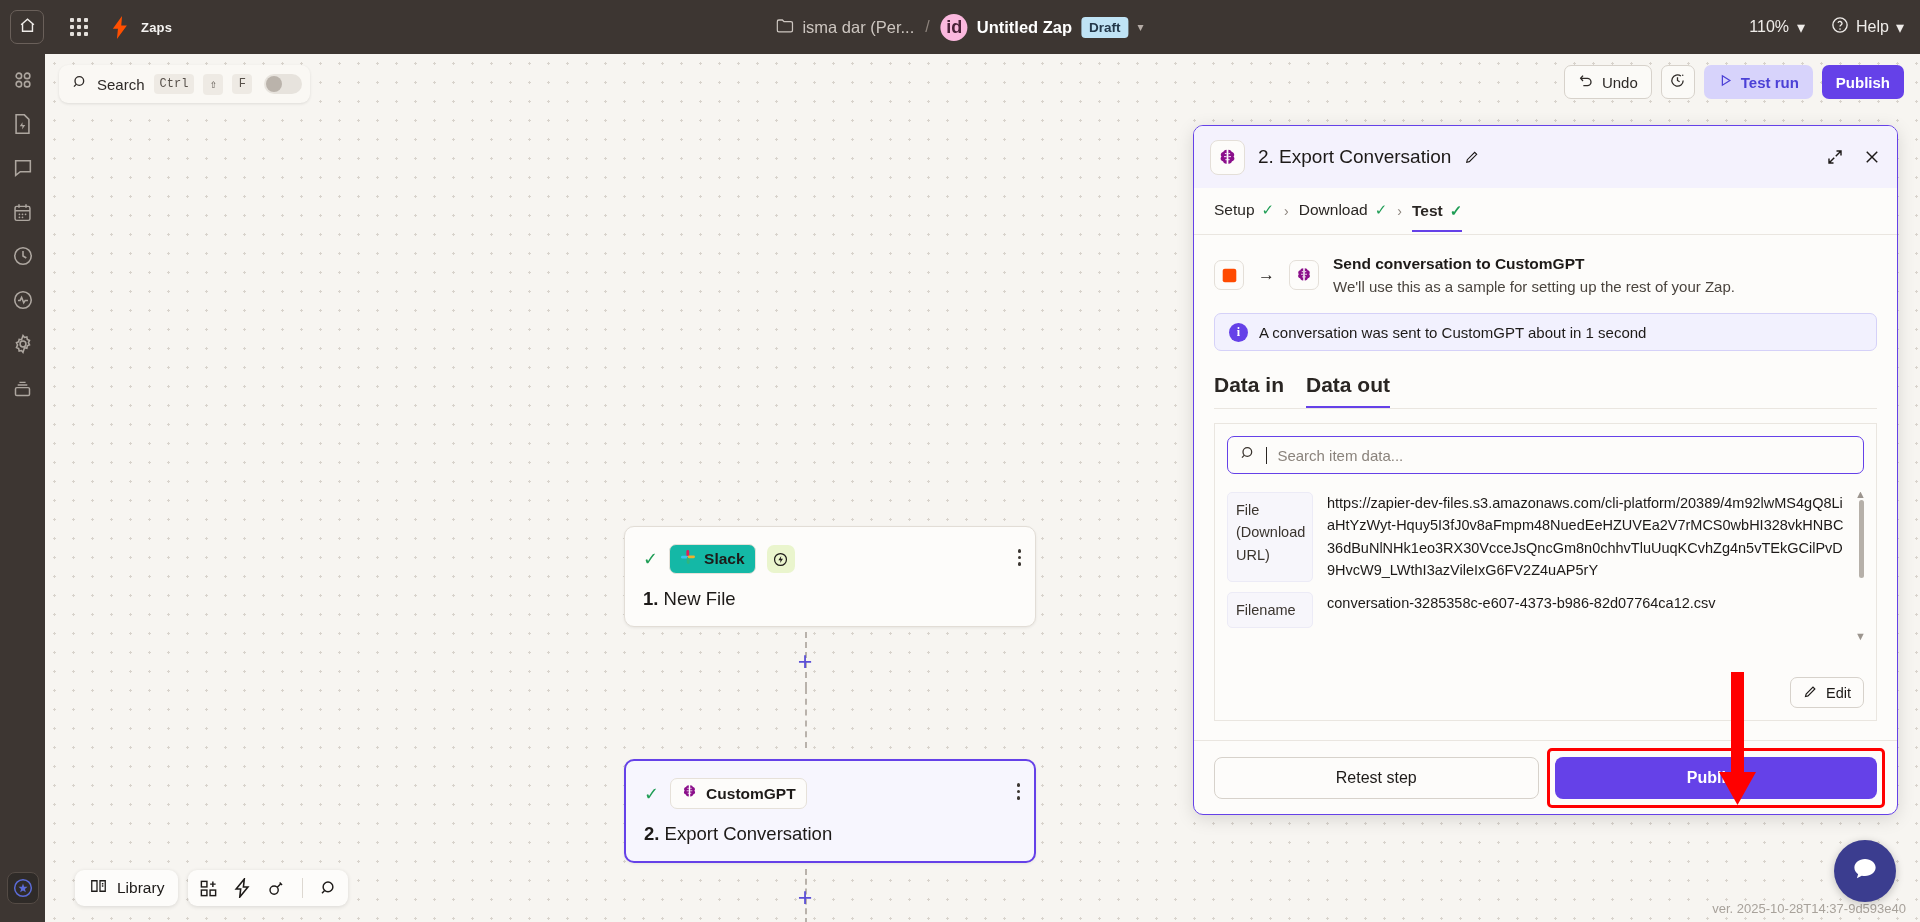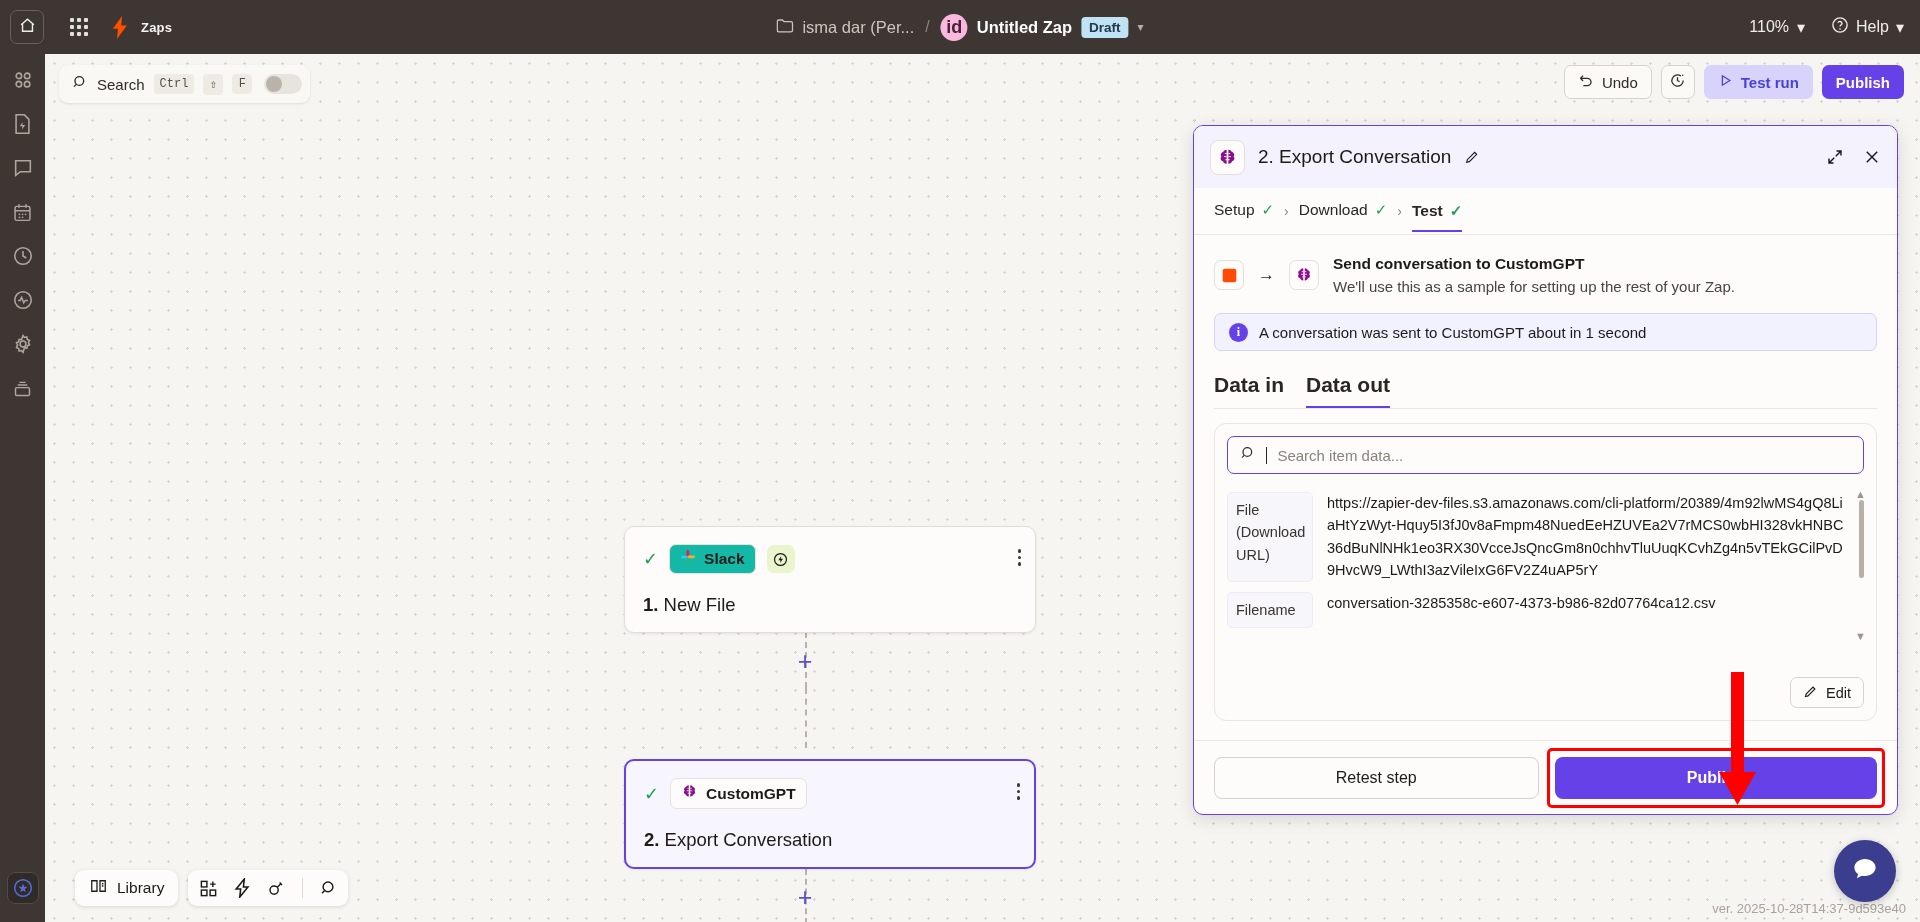--- a/index.html
+++ b/index.html
@@ -121,21 +121,21 @@
     background: #14b8a6; border: 1px solid #e6e1d9; border-radius: 7px;
     padding: 4px 10px; font-size: 15.5px; font-weight: 600; color: #1d1a18;
   }
   .node.selected .app-chip { border-color: #e6e1d9; background: #fdfcfa; }
   .badge-instant {
     width: 28px; height: 28px; border-radius: 7px; background: #eaf5cd;
     display: flex; align-items: center; justify-content: center;
   }
   .kebab { position: absolute; right: 14px; top: 22px; display: flex; flex-direction: column; gap: 3px; cursor: pointer; }
   .kebab i { width: 3.5px; height: 3.5px; border-radius: 50%; background: #3b3631; display: block; }
-  .node-title { margin-top: 20px; font-size: 18.5px; color: #1d1a18; }
+  .node-title { margin-top: 14px; font-size: 18.5px; color: #1d1a18; }
   .node-title b { font-weight: 700; }
 
   .connector { position: absolute; border-left: 2px dashed #b9b2ab; }
   .plus-node {
     position: absolute; width: 22px; height: 22px; display: flex;
     align-items: center; justify-content: center; color: #5b4fd6;
     font-size: 25px; line-height: 1; cursor: pointer; font-weight: 300;
   }
 
   
@@ -209,21 +209,21 @@
     width: 19px; height: 19px; border-radius: 50%; background: #6541e8; color: #fff;
     font-size: 12px; font-weight: 700; display: flex; align-items: center; justify-content: center;
     font-family: "Liberation Serif", serif;
   }
 
   .tabs { margin-top: 22px; display: flex; gap: 22px; border-bottom: 1px solid #eae6e0; }
   .tab { font-size: 21px; color: #2a2623; padding-bottom: 9px; cursor: pointer; font-weight: 600; }
   .tab.active { border-bottom: 2.5px solid #6541e8; }
 
   .data-card {
-    margin-top: 14px; border: 1px solid #eae6e0; border-radius: 12px;
+    margin-top: 14px; border: 1px solid #eae6e0; border-radius: 0;
     height: 298px; padding: 12px; position: relative; overflow: hidden;
   }
   .search-item {
     height: 38px; border: 1.8px solid #6541e8; border-radius: 7px;
     display: flex; align-items: center; gap: 10px; padding: 0 12px;
   }
   .search-item .ph { color: #8a837c; font-size: 15px; }
   .caret { width: 1.4px; height: 17px; background: #2a2623; }
 
   .rows-wrap { margin-top: 18px; height: 150px; overflow: hidden; position: relative; padding-right: 14px;}

